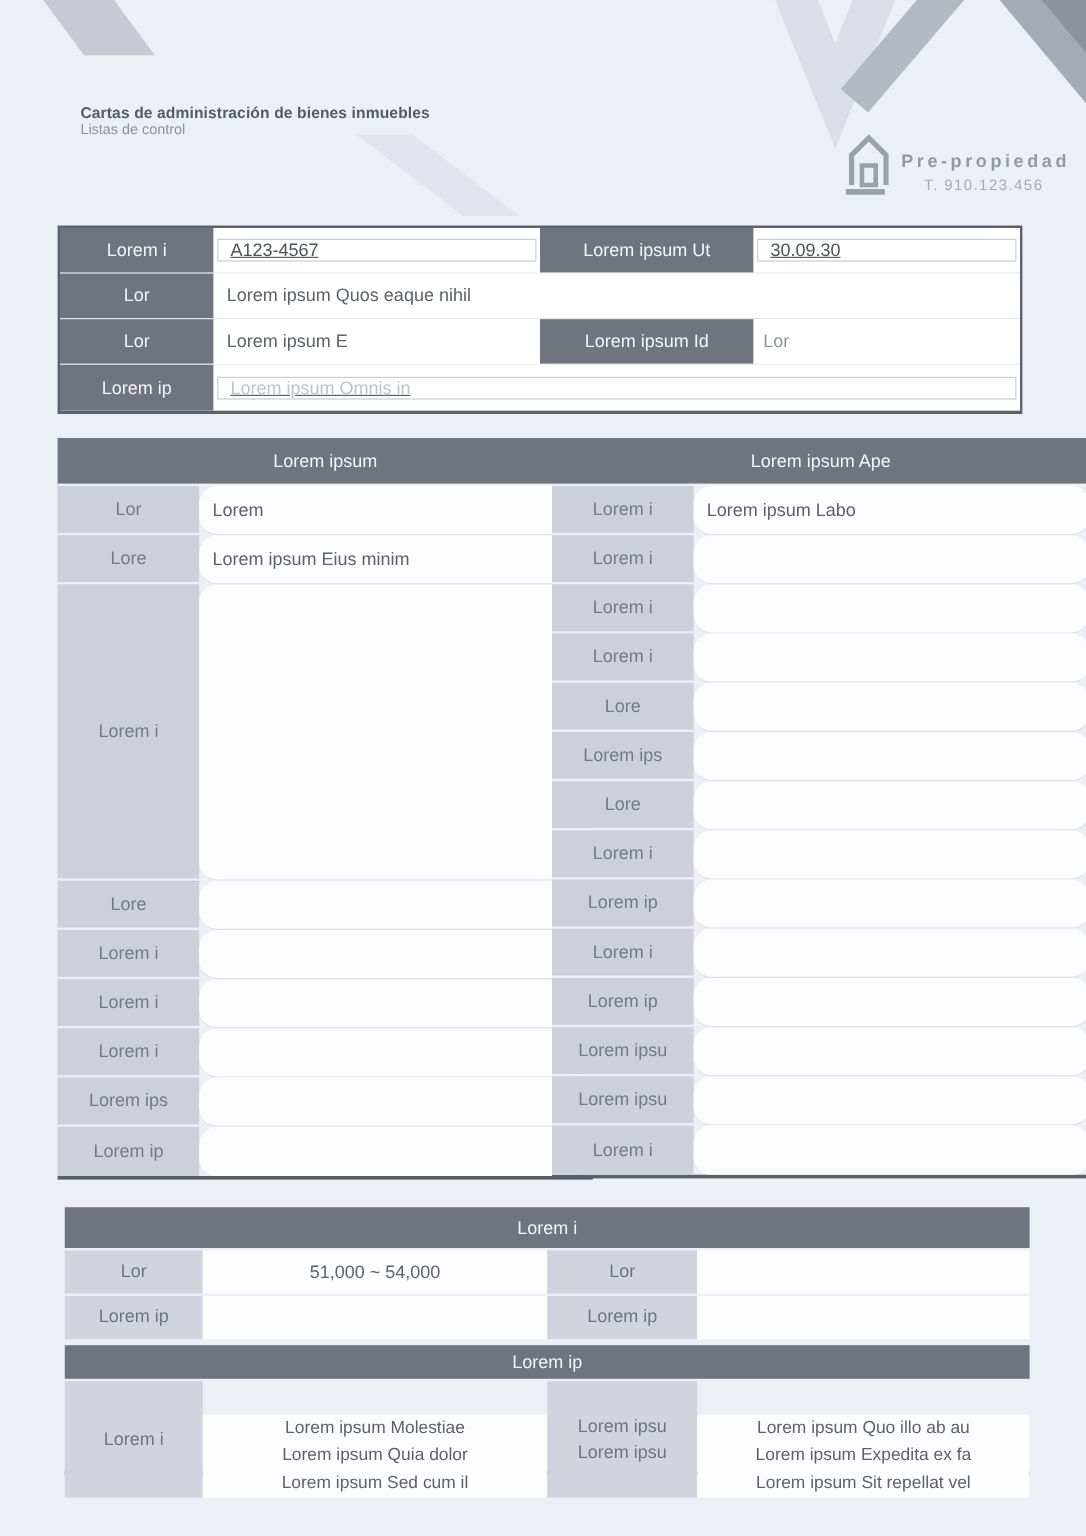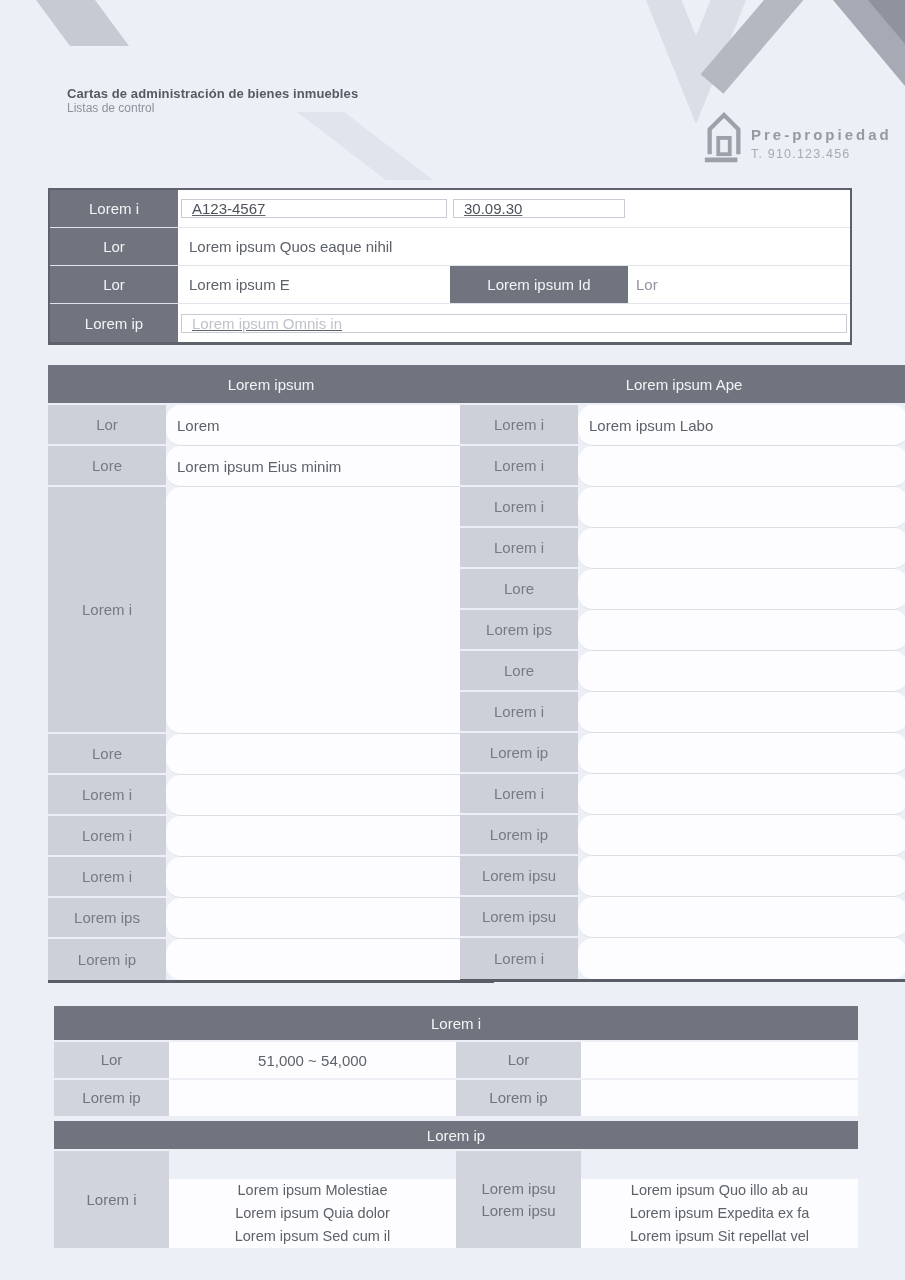--- a/index.html
+++ b/index.html
@@ -11,21 +11,21 @@
   .decor { position:absolute; top:0; left:0; pointer-events:none; }
 
   
   .doc-title { position:absolute; left:67px; top:86px; font-size:13px; font-weight:700; color:#565a62; letter-spacing:.1px; }
   .doc-subtitle { position:absolute; left:67px; top:101px; font-size:12px; color:#8d9199; }
 
   
   .logo { position:absolute; left:702px; top:108px; display:flex; }
   .logo-text { margin-left:5px; padding-top:18px; }
   .brand { font-size:15px; font-weight:700; color:#9599a2; letter-spacing:3px; white-space:nowrap; }
-  .phone { margin-top:4px; font-size:12.5px; color:#a6aab3; letter-spacing:1.2px; }
+  .phone { margin-top:4px; font-size:12.5px; color:#a6aab3; letter-spacing:1.2px;margin-left:19px; }
 
   
   .t1 { position:absolute; left:48px; top:188px; width:804px;
         border:2px solid #5d616a; border-bottom-width:3px; background:#fff; }
   .t1 .row { display:grid; grid-template-columns:128px 272px 178px 1fr; height:38px;
              border-bottom:1px solid #e2e4eb; }
   .t1 .row:last-child { border-bottom:none; }
   .dark { background:#70747e; color:#f3f4f6; display:flex; align-items:center; justify-content:center;
           font-size:15px; }
   .t1 .val { background:#fff; color:#5d6169; font-size:15px; display:flex; align-items:center;
@@ -94,20 +94,21 @@
       <div class="phone">T. 910.123.456</div>
     </div>
   </div>
 
   <div class="t1">
     <div class="row">
       <div class="dark">Lorem i</div>
       <div class="val boxwrap" style="padding:3px;">
         <div class="inbox">A123-4567</div>
       </div>
+      <div class="dark">Lorem ipsum Ut</div>
       <div class="val boxwrap" style="padding:3px;">
         <div class="inbox">30.09.30</div>
       </div>
     </div>
     <div class="row">
       <div class="dark">Lor</div>
       <div class="val span3">Lorem ipsum Quos eaque nihil</div>
     </div>
     <div class="row">
       <div class="dark">Lor</div>

